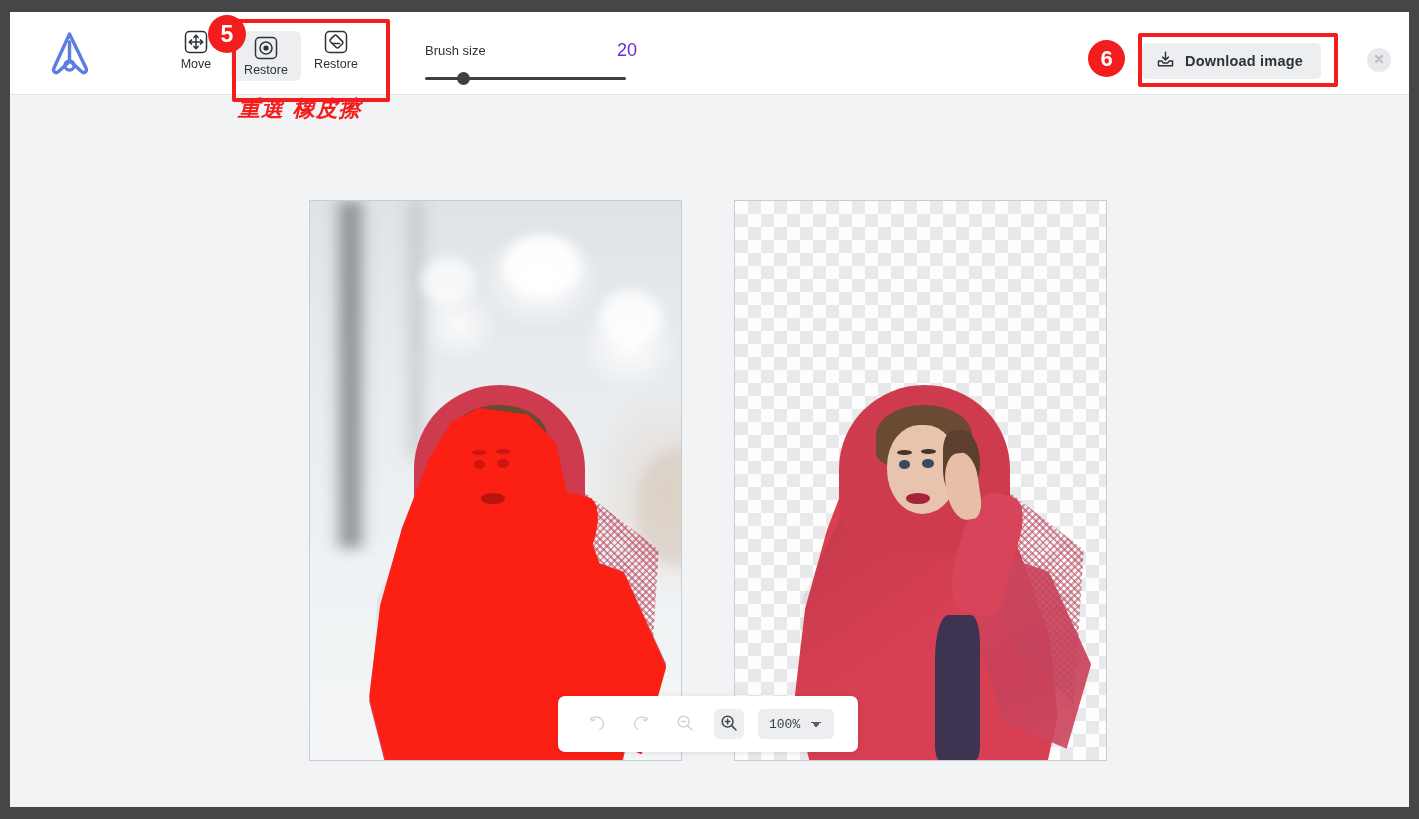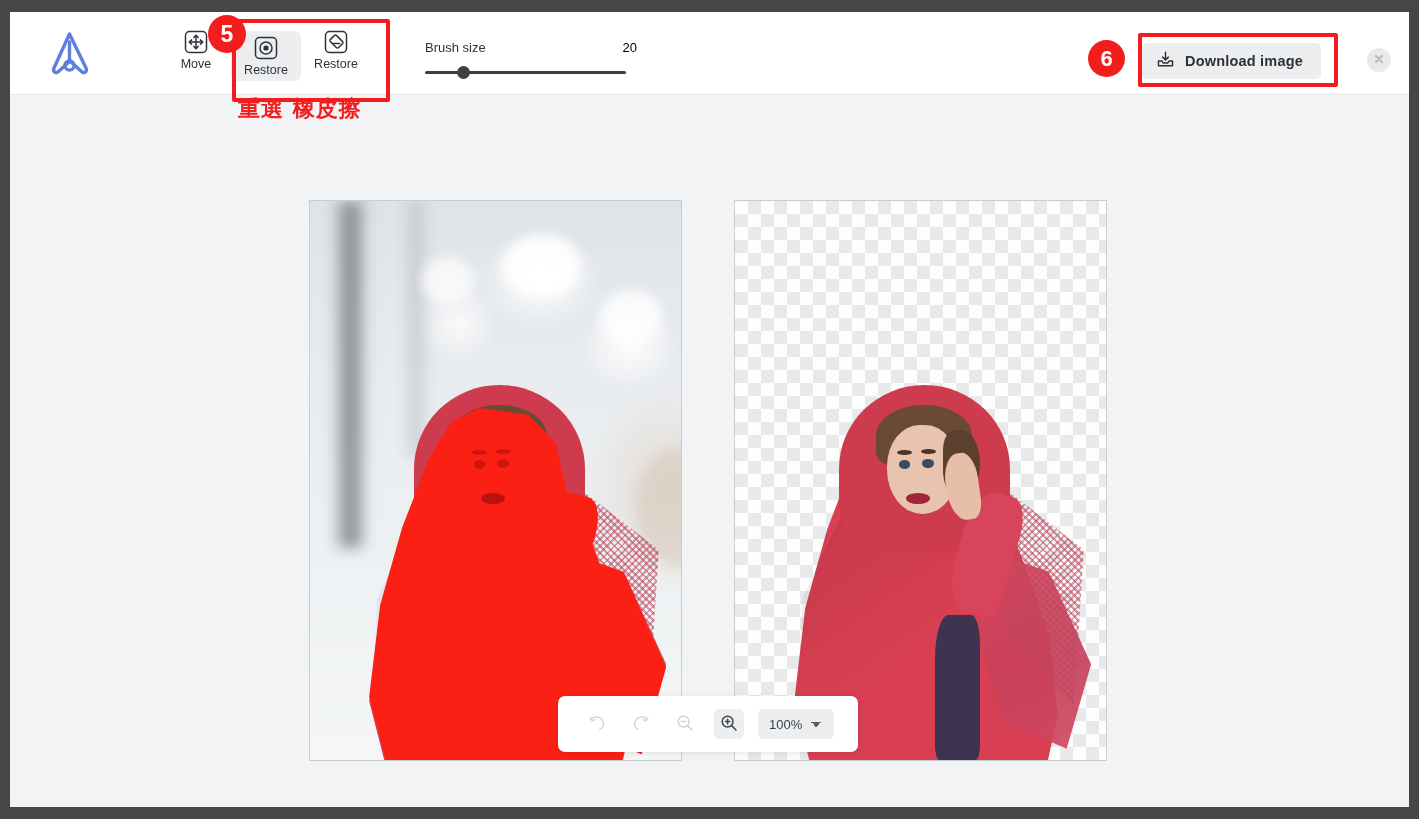--- a/index.html
+++ b/index.html
@@ -52,21 +52,21 @@
   }
   .tool.active { background: #eceef0; margin-top: 6px; }
   .tool-ico { width: 24px; height: 24px; display:block; }
   .tool-label { font-size: 12.5px; color: #2d3238; }
 
   .brush-group {
     position: absolute; left: 415px; top: 28px; width: 212px;
   }
   .brush-row { display:flex; justify-content: space-between; align-items:center; }
   .brush-label { font-size: 13px; color:#2d3238; }
-  .brush-value { font-size: 13px; color:#000000; }
+  .brush-value { font-size: 18px; color:#6d28d9; }
   .brush-track {
     position: relative; margin-top: 16px; height: 3px; border-radius: 2px;
     background: #3c4146; width: 201px;
   }
   .brush-knob {
     position:absolute; left: 37px; top: -5px; width: 13px; height: 13px;
     border-radius: 50%; background: #3c4146; cursor: pointer;
   }
 
   .dl-btn {
@@ -230,21 +230,21 @@
     box-shadow: 0 1px 6px rgba(0,0,0,.10);
     display:flex; align-items:center; justify-content:center; gap: 14px;
   }
   .zbtn {
     width: 30px; height: 30px; border-radius: 6px; border:none; background:transparent;
     display:flex; align-items:center; justify-content:center; cursor:pointer;
   }
   .zbtn.on { background:#eceef0; }
   .zoom-select {
     height: 30px; width: 76px; background:#eceef0; border:none; border-radius: 5px;
-    font-family:Liberation Sans, sans-serif; font-size: 13px; color:#3a3f45;
+    font-family:Liberation Mono, monospace; font-size: 13px; color:#3a3f45;
     padding-left: 11px; cursor:pointer;
     -webkit-appearance:none; appearance:none;
     background-image:
       linear-gradient(45deg, transparent 50%, #5b6066 50%),
       linear-gradient(135deg, #5b6066 50%, transparent 50%);
     background-position: calc(100% - 18px) 13px, calc(100% - 13px) 13px;
     background-size: 5px 5px, 5px 5px;
     background-repeat: no-repeat;
   }
 
@@ -263,20 +263,21 @@
     font-family:"Liberation Sans", sans-serif;
   }
   #anno-badge-5 { left: 198px; top: 3px; }
   #anno-badge-6 { left: 1078px; top: 28px; width: 37px; height: 37px; font-size: 22px; }
 
   .anno-cn {
     position:absolute; left: 228px; top: 82px;
     color:#f41d1d; font-size: 22px; font-weight: 700;
     font-family:"DejaVu Sans", sans-serif; letter-spacing: 1px;
     white-space: nowrap;
+    font-style: italic;
   }
 </style>
 </head>
 <body>
 
 <div id="page-root">
 
   <div class="site-header">
     <div class="site-header-inner">
       <div class="site-logo">removal.ai</div>

